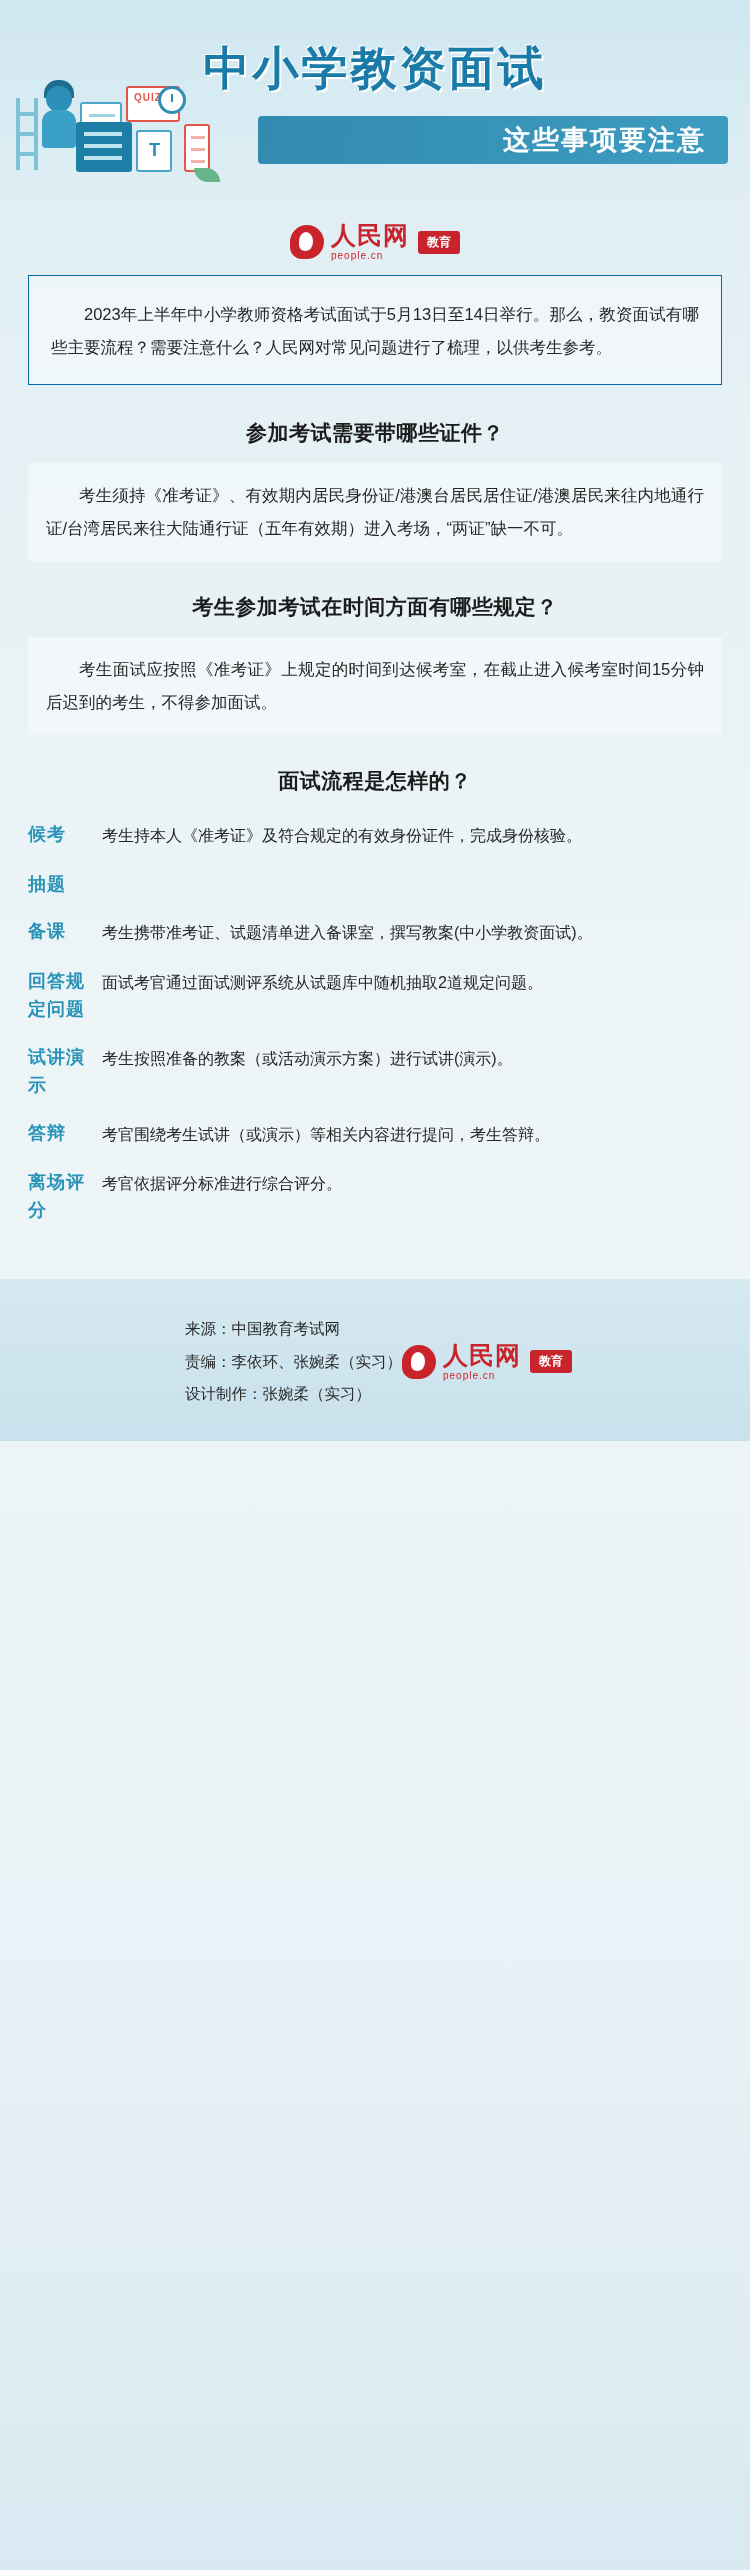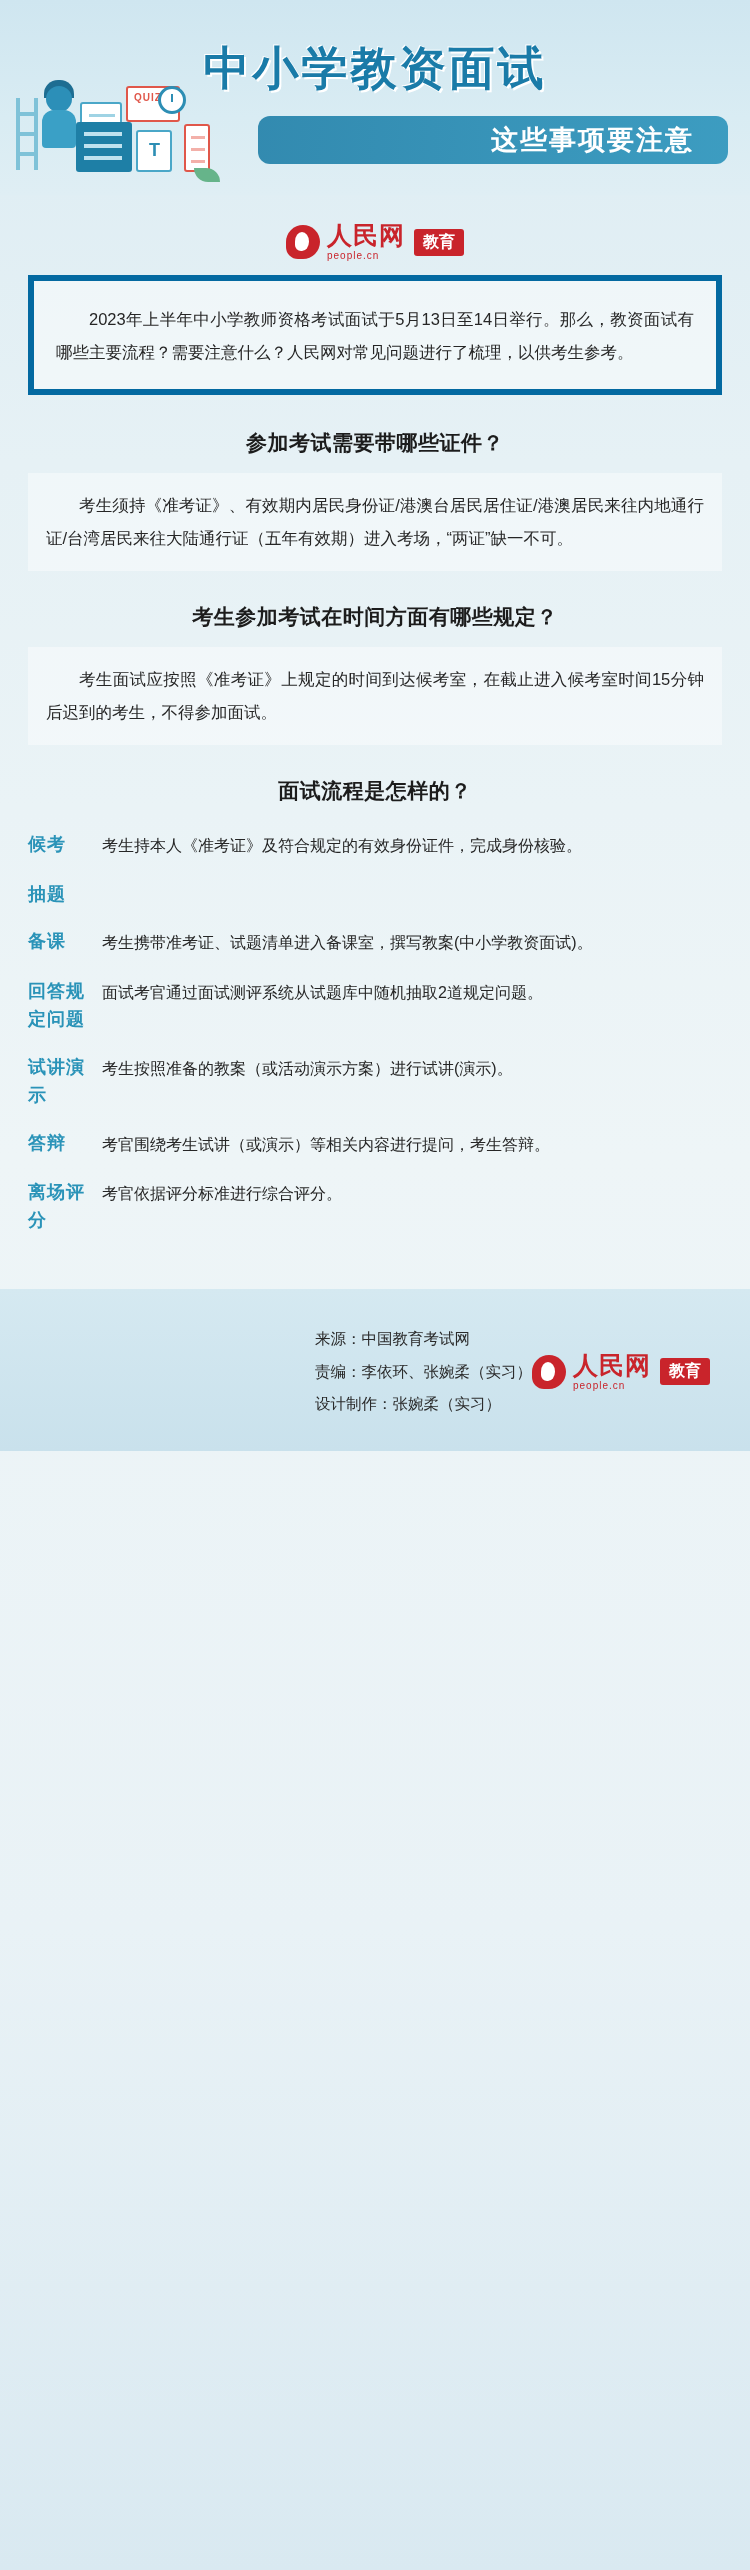--- a/index.html
+++ b/index.html
@@ -32,25 +32,25 @@
     letter-spacing: 3px;
     color: #1a7ba8;
     text-shadow: 2px 2px 0 #ffffff, -1px -1px 0 #ffffff;
     font-family: "Liberation Sans", sans-serif;
   }
   .sub-title-bar {
     margin: 16px auto 0 auto;
     width: 470px;
     height: 48px;
     background: linear-gradient(90deg, rgba(36,130,170,0.92) 0%, rgba(52,152,190,0.95) 100%);
-    border-radius: 12px;
+    border-radius: 4px;
     display: flex;
     align-items: center;
     justify-content: flex-end;
-    padding-right: 34px;
+    padding-right: 22px;
     margin-left: 258px;
   }
   .sub-title {
     color: #ffffff;
     font-size: 27px;
     font-weight: bold;
     letter-spacing: 2px;
   }
 
   
@@ -99,28 +99,28 @@
     width: 14px; height: 19px;
     background: #ffffff;
     border-radius: 50% 50% 50% 6px;
   }
   .logo-text-cn { font-size: 25px; font-weight: bold; color: #c9242b; letter-spacing: 1px; line-height: 1; }
   .logo-text-en { font-size: 10px; color: #c9242b; letter-spacing: 1px; margin-top: 2px;}
   .logo-edu {
     margin-left: 9px;
     background: #c9242b;
     color: #fff;
-    font-size: 16px;
+    font-size: 12px;
     padding: 3px 9px;
     border-radius: 3px;
     font-weight: bold;
   }
 
   .intro-box {
-    border: 6px solid #0369a1;
+    border: 1px solid #0369a1;
     background: rgba(255,255,255,0.45);
     padding: 22px 22px 20px 22px;
     margin-bottom: 34px;
   }
   .para {
     font-size: 16.5px;
     line-height: 2.0;
     color: #262626;
     text-align: justify;
     text-indent: 2em;
@@ -174,21 +174,21 @@
     margin-bottom: 14px;
   }
 
   
   .footer {
     margin-top: 44px;
     background: linear-gradient(180deg, #d5e9f1 0%, #c9e1ec 100%);
     padding: 34px 40px 30px 47px;
     display: flex;
     align-items: center;
-    justify-content: flex-end;
+    justify-content: center;
     min-height: 150px;
   }
   .footer-left { font-size: 15.5px; line-height: 2.1; color: #2a2a2a; }
   .footer-logo { display:flex; align-items:center; }
 </style>
 </head>
 <body>
 
 <div class="header">
   <div class="illus">

